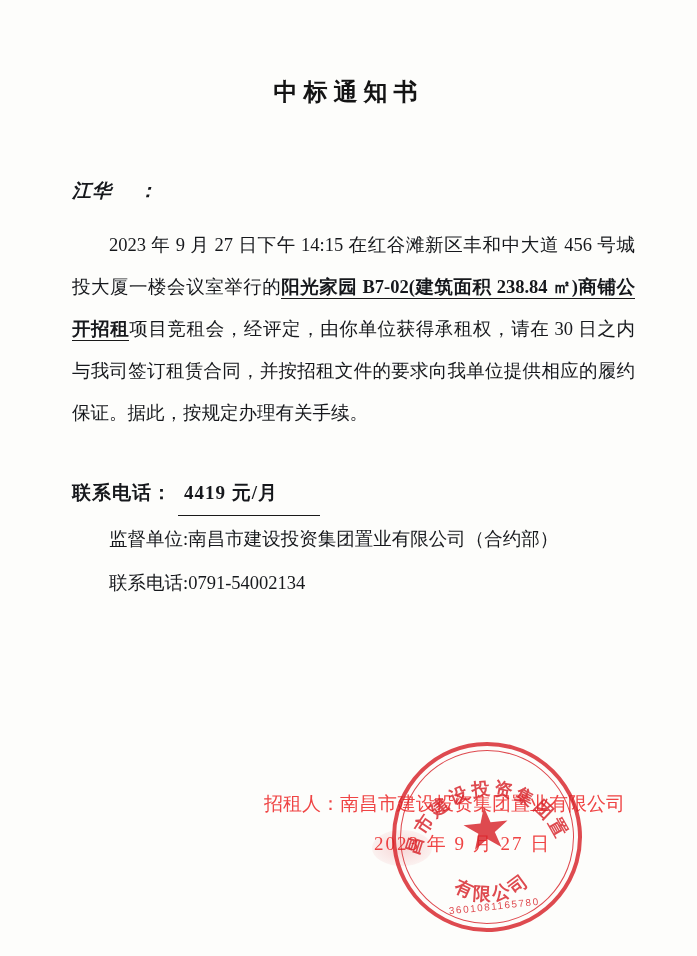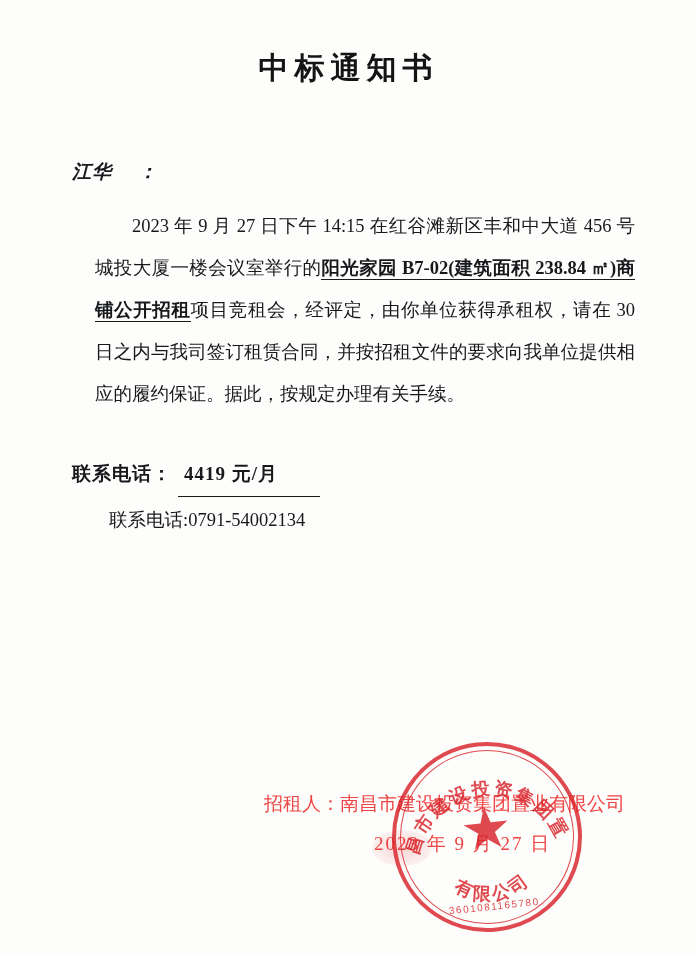--- a/index.html
+++ b/index.html
@@ -11,24 +11,24 @@
     position: relative;
     width: 697px;
     height: 956px;
     background: #fdfdfb;
     overflow: hidden;
     font-family: "Liberation Serif", "DejaVu Serif", serif;
     color: #1a1a1a;
   }
   .title {
     text-align: center;
-    font-size: 30px;
+    font-size: 24px;
     font-weight: bold;
     letter-spacing: 6px;
-    margin-top: 48px;
+    margin-top: 76px;
     color: #141414;
     font-family: "Liberation Serif", "DejaVu Serif", serif;
   }
   .body-area {
     margin: 0 62px 0 72px;
     font-size: 18.5px;
     line-height: 42px;
     color: #16181c;
   }
   .salutation {
@@ -40,21 +40,20 @@
   }
   .salutation .name {
     border-bottom: 1px solid transparent;
     padding-right: 26px;
   }
   .para {
     margin-top: 12px;
     text-align: justify;
     text-justify: inter-ideograph;
     text-indent: 2em;
-    margin-left: 23px;
   }
   .u-bold {
     font-weight: bold;
     border-bottom: 1.6px solid #1a1a1a;
     padding-bottom: 1px;
   }
   .result-row {
     margin-top: 38px;
     font-size: 19px;
     font-weight: 600;
@@ -175,20 +174,21 @@
 
     <div class="para">
       <span>2023 年 9 月 27 日下午 14:15 在红谷滩新区丰和中大道 456 号城投大厦一楼会议室举行的</span><span class="u-bold">阳光家园 B7-02(建筑面积 238.84 ㎡)商铺公开招租</span><span>项目竞租会，经评定，由你单位获得承租权，请在 30 日之内与我司签订租赁合同，并按招租文件的要求向我单位提供相应的履约保证。据此，按规定办理有关手续。</span>
     </div>
 
     <div class="result-row">
       <span>联系电话：</span><span class="result-value">4419 元/月</span>
     </div>
 
 
+    <div class="supervisor">监督单位:南昌市建设投资集团置业有限公司（合约部）</div>
     <div class="phone">联系电话:0791-54002134</div>
 
   </div>
 
   <div class="signature-block">
     <div>招租人：南昌市建设投资集团置业有限公司</div>
     <div class="sig-line-2">2023 年 9 月 27 日</div>
   </div>
 
   <div class="smudge"></div>

